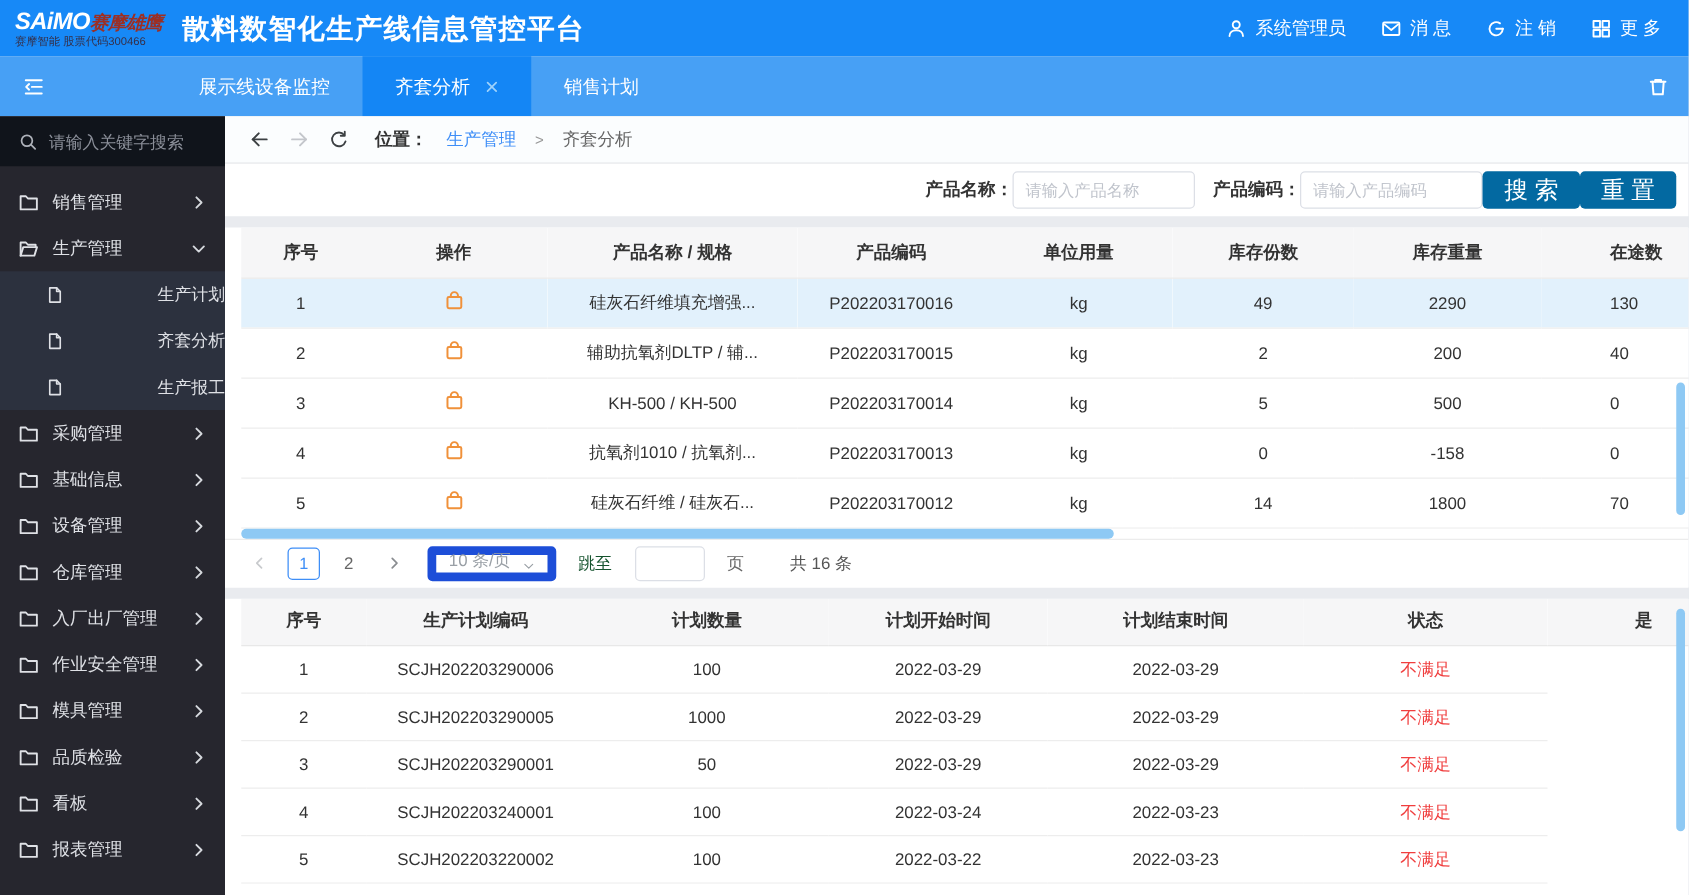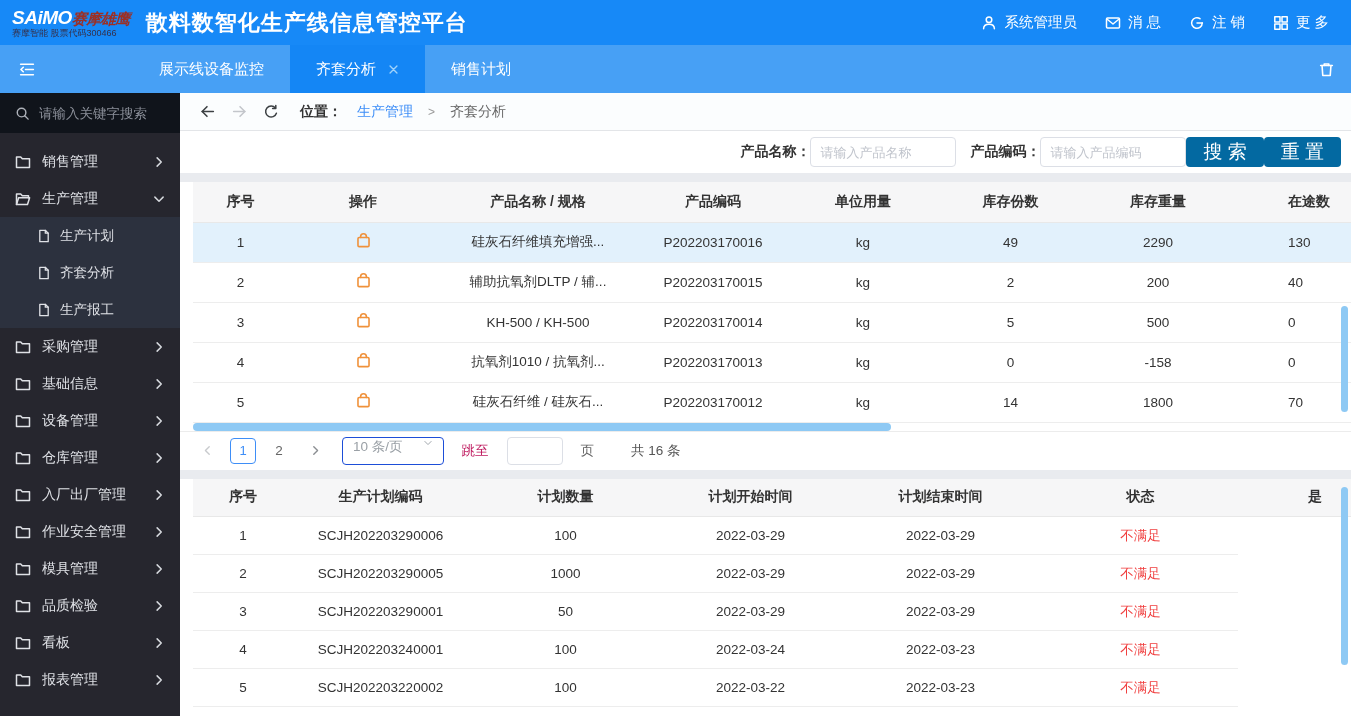--- a/index.html
+++ b/index.html
@@ -34,21 +34,21 @@
   .sidebar { width:180px; background:#26262e; color:#dfe1e6; flex-shrink:0; overflow:hidden; }
   .side-search { height:40px; background:#10141b; display:flex; align-items:center; gap:9px; padding:0 15px; }
   .side-search .ic { color:#aeb2ba; }
   .side-search input { background:transparent; border:none; outline:none; color:#cfd2d8; font-size:13.5px; width:132px; }
   .side-search input::placeholder { color:#8b8f99; }
   .side-menu { padding-top:10px; }
   .side-item { height:37px; display:flex; align-items:center; padding:0 15px; gap:11px; font-size:14px; cursor:pointer; }
   .side-item .lbl { flex:1; white-space:nowrap; }
   .side-item .chev { color:#d6d9de; }
   .submenu { background:#2c313e; }
-  .sub-item { height:37px; display:flex; align-items:center; gap:9px; padding-left:37px; font-size:13.5px; cursor:pointer; }
+  .sub-item { height:37px; display:flex; align-items:center; gap:9px; padding-left:37px; font-size:13.5px; cursor:pointer;justify-content:space-between; }
 
   
   .main { flex:1; display:flex; flex-direction:column; background:#e9ebef; overflow:hidden; position:relative; }
   .breadcrumb { height:38px; background:#fbfdfe; border-bottom:1px solid #e3e5e8; display:flex; align-items:center; gap:15px; padding:0 19px; font-size:14px; color:#333; flex-shrink:0; }
   .bc-back { color:#3c4043; } .bc-fwd { color:#c3c6cb; } .bc-refresh { color:#3c4043; }
   .bc-loc { font-weight:bold; margin-left:6px; }
   .bc-link { color:#3e8ef7; cursor:pointer; }
   .bc-sep { color:#999; font-size:12px; }
   .bc-cur { color:#666; }
 
@@ -76,22 +76,22 @@
   .hscroll { height:8px; margin-left:13px; position:relative; }
   .hscroll .hthumb { position:absolute; left:0; top:0; height:8px; width:698px; background:#8ec9f4; border-radius:4px; }
   .vscroll { position:absolute; width:7px; border-radius:4px; background:#8ec9f4; right:3px; }
   .vs1 { top:124px; height:106px; }
   .vs2 { top:8px; height:178px; }
 
   .pager { height:39px; border-top:1px solid #ececec; display:flex; align-items:center; gap:10px; padding:0 14px; font-size:13.5px; color:#666; background:#fff; }
   .pg-btn { min-width:26px; height:26px; display:flex; align-items:center; justify-content:center; cursor:pointer; }
   .pg-cur { border:1px solid #3e8ef7; color:#3e8ef7; border-radius:4px; font-size:13px; }
   .pg-prev { color:#c8cacd; } .pg-next { color:#8a8d91; }
-  .pg-size { height:28px; border:1px solid #1d4ed8; border-radius:4px; display:flex; align-items:flex-start; gap:20px; padding:0 10px; color:#9aa0a6; cursor:pointer; margin-left:4px; }
-  .pg-jump { margin-left:8px; color:#be185d; }
+  .pg-size { height:28px; border:7px solid #1d4ed8; border-radius:4px; display:flex; align-items:flex-end; gap:9px; padding:0 10px; color:#9aa0a6; cursor:pointer; margin-left:4px; }
+  .pg-jump { margin-left:8px; color:#14532d; }
   .pg-jump-input { width:56px; height:28px; border:1px solid #dcdfe6; border-radius:4px; outline:none; margin:0 8px; }
   .pg-total { margin-left:27px; color:#555; }
 </style>
 </head>
 <body>
 
 <div class="header">
   <div class="logo">
     <div class="logo-top"><span>SAiMO</span><span class="cn">赛摩雄鹰</span></div>
     <div class="logo-sub">赛摩智能 股票代码300466</div>

